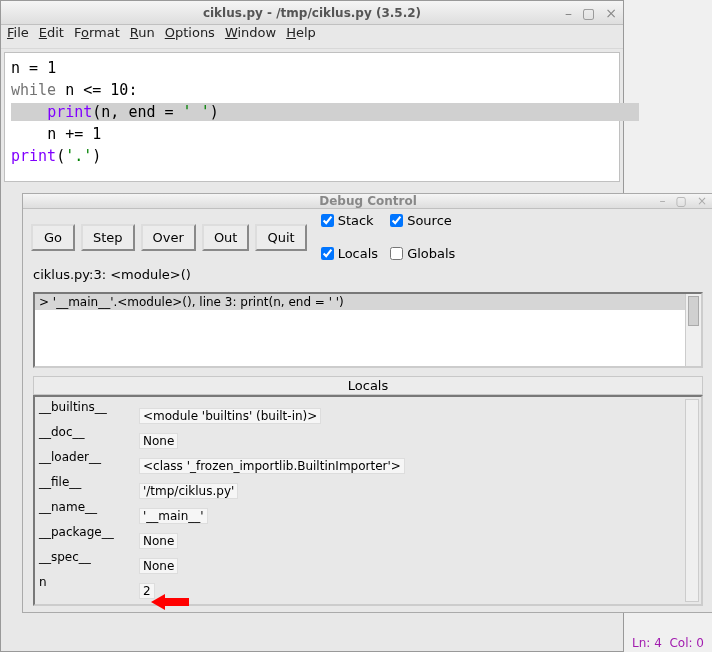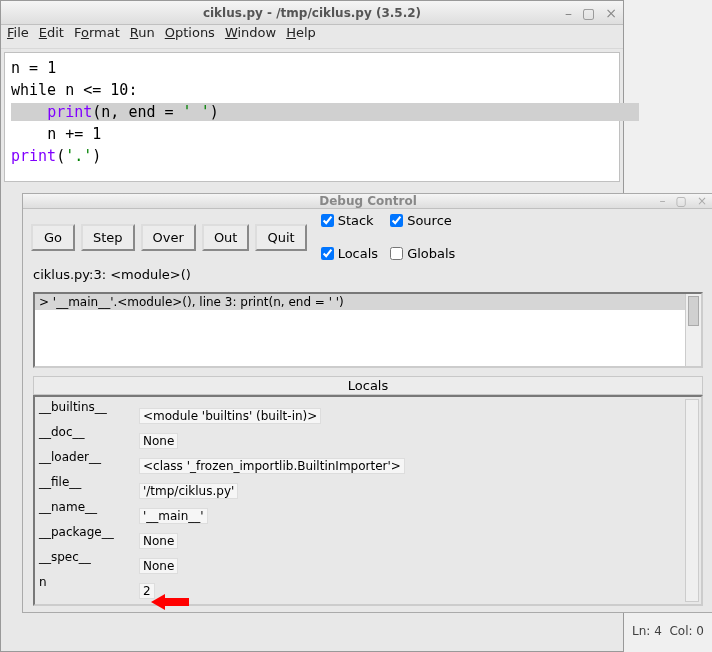--- a/index.html
+++ b/index.html
@@ -68,21 +68,21 @@
   background: #fff;
   margin: 3px;
   border: 1px solid #c0c0c0;
   padding: 4px 6px;
   font-family: "DejaVu Sans Mono", "Liberation Mono", monospace;
   font-size: 15px;
   line-height: 22px;
   white-space: pre;
   height: 130px;
 }
-.kw-orange { color: #000000; text-align: right; }
+.kw-orange { color: #737373; text-align: right; }
 .kw-purple { color: #8000ff; }
 .str-green { color: #008000; }
 .expr { color: #000; }
 .hl { background: #d0d0d0; }
 
 
 .debug-window {
   position: absolute;
   left: 22px;
   top: 193px;
@@ -223,24 +223,24 @@
 }
 
 
 .arrow {
   position: absolute;
   pointer-events: none;
 }
 
 .statusbar {
   position: absolute;
-  bottom: 14px;
+  bottom: 2px;
   right: 8px;
   font-size: 12px;
-  color: #404040;
+  color: #a21caf;
 }
 </style>
 </head>
 <body>
 
 <div class="main-window">
 
   <div class="titlebar">
     <div class="title">ciklus.py - /tmp/ciklus.py (3.5.2)</div>
     <div class="win-controls">

